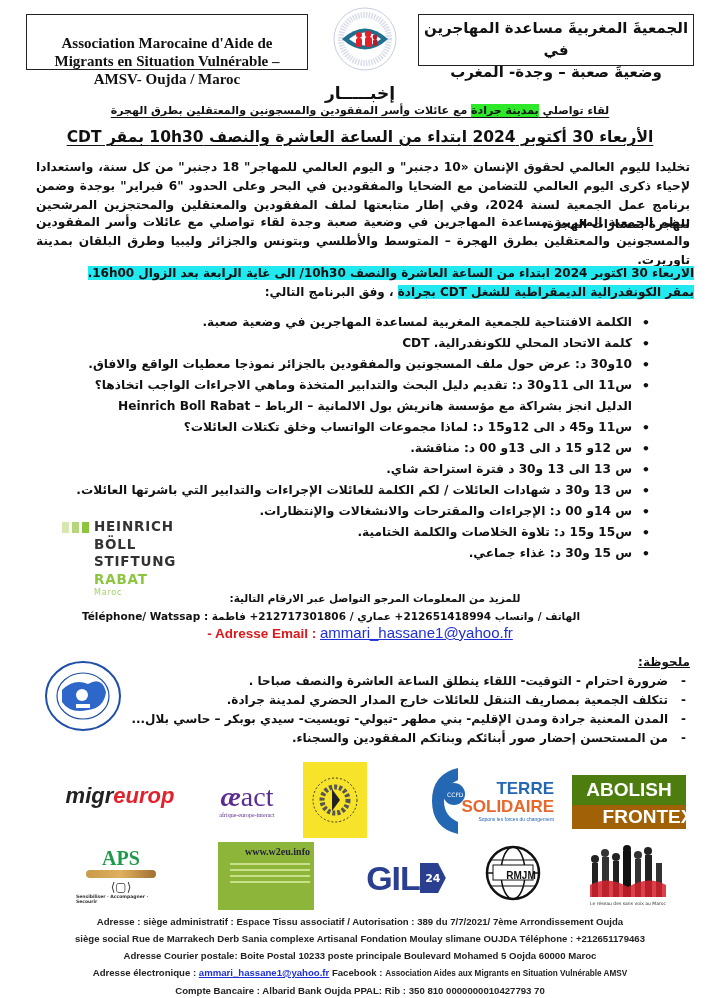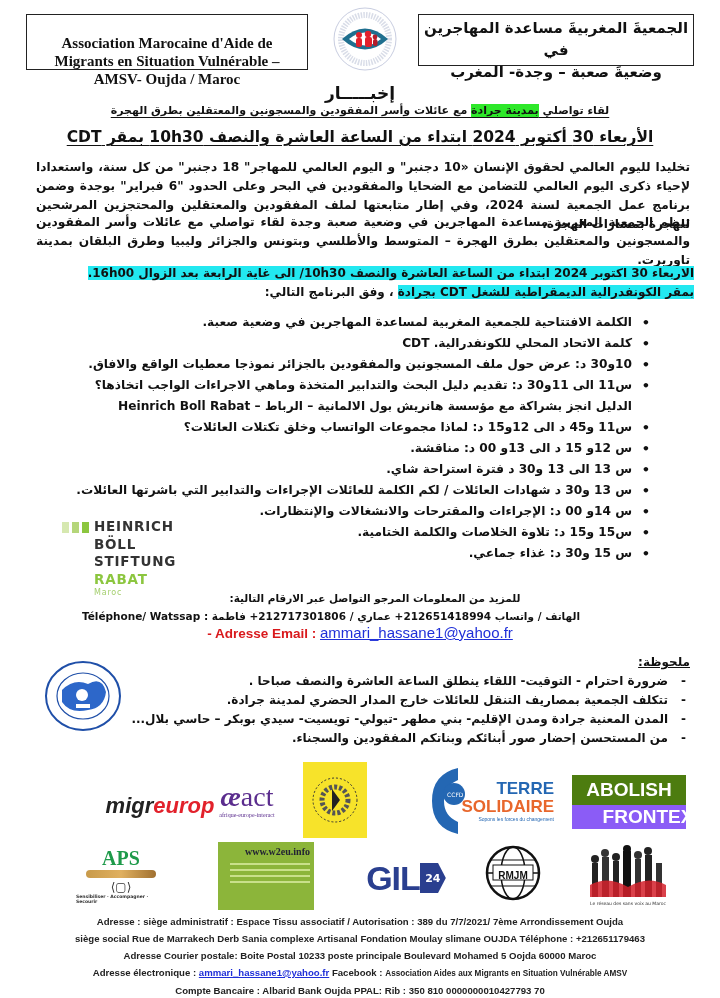--- a/index.html
+++ b/index.html
@@ -146,21 +146,21 @@
   <svg width="78" height="72" viewBox="0 0 78 72">
     <ellipse cx="39" cy="36" rx="37" ry="34" fill="#fff" stroke="#1f4fa8" stroke-width="2"></ellipse>
     <ellipse cx="39" cy="36" rx="26" ry="23" fill="none" stroke="#1f4fa8" stroke-width="1.2"></ellipse>
     <path d="M18 30 Q30 18 44 24 Q58 16 62 32 Q60 48 44 50 Q26 54 18 42 Z" fill="#2d67c9"></path>
     <circle cx="38" cy="35" r="6" fill="#fff"></circle>
     <rect x="32" y="44" width="14" height="4" fill="#fff"></rect>
   </svg>
 </div>
 
 <div class="abs logos-row" style="top:762px;">
-  <div class="logo" style="left:70px;top:24px;width:100px;height:40px;font-family:'Liberation Sans',sans-serif;font-style:italic;font-weight:bold;font-size:22px;margin-left:40px;">
+  <div class="logo" style="left:70px;top:14px;width:100px;height:40px;font-family:'Liberation Sans',sans-serif;font-style:italic;font-weight:bold;font-size:22px;">
     <span style="color:#222">migr</span>
       <span style="color:#e2212b">europ</span>
   </div>
   <div class="logo" style="left:212px;top:10px;width:70px;height:56px;flex-direction:column;color:#5b2d8e;">
     <div style="font-family:'Liberation Serif',serif;font-size:28px;line-height:30px;"><span style="font-weight:bold;font-style:italic">æ</span><span>act</span></div>
     <div style="font-size:6px;font-family:'Liberation Serif',serif;">afrique-europe-interact</div>
   </div>
   <div class="logo" style="left:303px;top:0;width:64px;height:76px;background:#f7e32a;">
     <svg width="50" height="50" viewBox="0 0 50 50">
       <circle cx="25" cy="25" r="22" fill="none" stroke="#333" stroke-width="1" stroke-dasharray="2 2"></circle>
@@ -175,21 +175,21 @@
       <text x="19" y="31" font-size="6" fill="#fff" font-family="DejaVu Sans, sans-serif">CCFD</text>
     </svg>
   </div>
   <div class="logo" style="left:474px;top:10px;width:80px;height:58px;flex-direction:column;align-items:flex-end;font-family:'Liberation Sans',sans-serif;font-weight:bold;">
     <div style="color:#2467b3;font-size:17px;line-height:18px;">TERRE</div>
     <div style="color:#e8672c;font-size:17px;line-height:18px;">SOLIDAIRE</div>
     <div style="color:#2467b3;font-size:5px;font-weight:normal;">Sopons les forces du changement</div>
   </div>
   <div class="logo" style="left:572px;top:10px;width:114px;height:60px;flex-direction:column;font-family:'Liberation Sans',sans-serif;font-weight:bold;font-size:19px;color:#fff;">
     <div style="background:#4d7c0f;width:100%;height:30px;display:flex;align-items:center;justify-content:center;">ABOLISH</div>
-    <div style="background:#8b5cf6;width:100%;height:24px;display:flex;align-items:center;justify-content:center;padding-left:38px;">FRONTEX</div>
+    <div style="background:#a16207;width:100%;height:24px;display:flex;align-items:center;justify-content:center;padding-left:38px;">FRONTEX</div>
   </div>
 </div>
 
 <div class="abs logos-row" style="top:842px;">
   <div class="logo" style="left:76px;top:6px;width:90px;height:56px;flex-direction:column;">
     <div style="font-family:'Liberation Serif',serif;font-weight:bold;font-size:20px;color:#1e9a4a;line-height:20px;">APS</div>
     <div style="width:70px;height:8px;background:linear-gradient(90deg,#c89a4a,#e0b060,#a07030);border-radius:4px;margin:2px 0;"></div>
     <div style="font-size:12px;color:#333;">⟨▢⟩</div>
     <div style="font-size:4.5px;color:#333;font-weight:bold;">Sensibiliser · Accompagner · Secourir</div>
   </div>
@@ -206,21 +206,21 @@
   </div>
   <div class="logo" style="left:480px;top:2px;width:66px;height:66px;">
     <svg width="62" height="62" viewBox="0 0 62 62" style="position:absolute;left:2px;top:0;">
       <circle cx="31" cy="29" r="26" fill="#fff" stroke="#111" stroke-width="2.5"></circle>
       <ellipse cx="31" cy="29" rx="12" ry="26" fill="none" stroke="#111" stroke-width="1.5"></ellipse>
       <line x1="5" y1="29" x2="57" y2="29" stroke="#111" stroke-width="1.5"></line>
       <line x1="8" y1="16" x2="54" y2="16" stroke="#111" stroke-width="1.2"></line>
       <line x1="8" y1="42" x2="54" y2="42" stroke="#111" stroke-width="1.2"></line>
       <rect x="11" y="21" width="40" height="15" fill="#fff" stroke="#111" stroke-width="1"></rect>
     </svg>
-    <span style="position:relative;font-family:'Liberation Sans',sans-serif;font-size:10px;font-weight:bold;top:-2px;">RMJM</span>
+    <span style="position:relative;font-family:'Liberation Sans',sans-serif;font-size:10px;font-weight:bold;top:-2px;padding-left:16px;">RMJM</span>
   </div>
   <div class="logo" style="left:586px;top:0;width:84px;height:66px;flex-direction:column;">
     <svg width="80" height="56" viewBox="0 0 80 56">
       <rect x="4" y="18" width="6" height="34" fill="#222"></rect>
       <circle cx="7" cy="14" r="4" fill="#222"></circle>
       <rect x="14" y="12" width="7" height="40" fill="#333"></rect>
       <circle cx="17" cy="8" r="4" fill="#333"></circle>
       <rect x="25" y="16" width="6" height="36" fill="#222"></rect>
       <circle cx="28" cy="12" r="4" fill="#222"></circle>
       <rect x="35" y="6" width="8" height="46" fill="#111"></rect>

